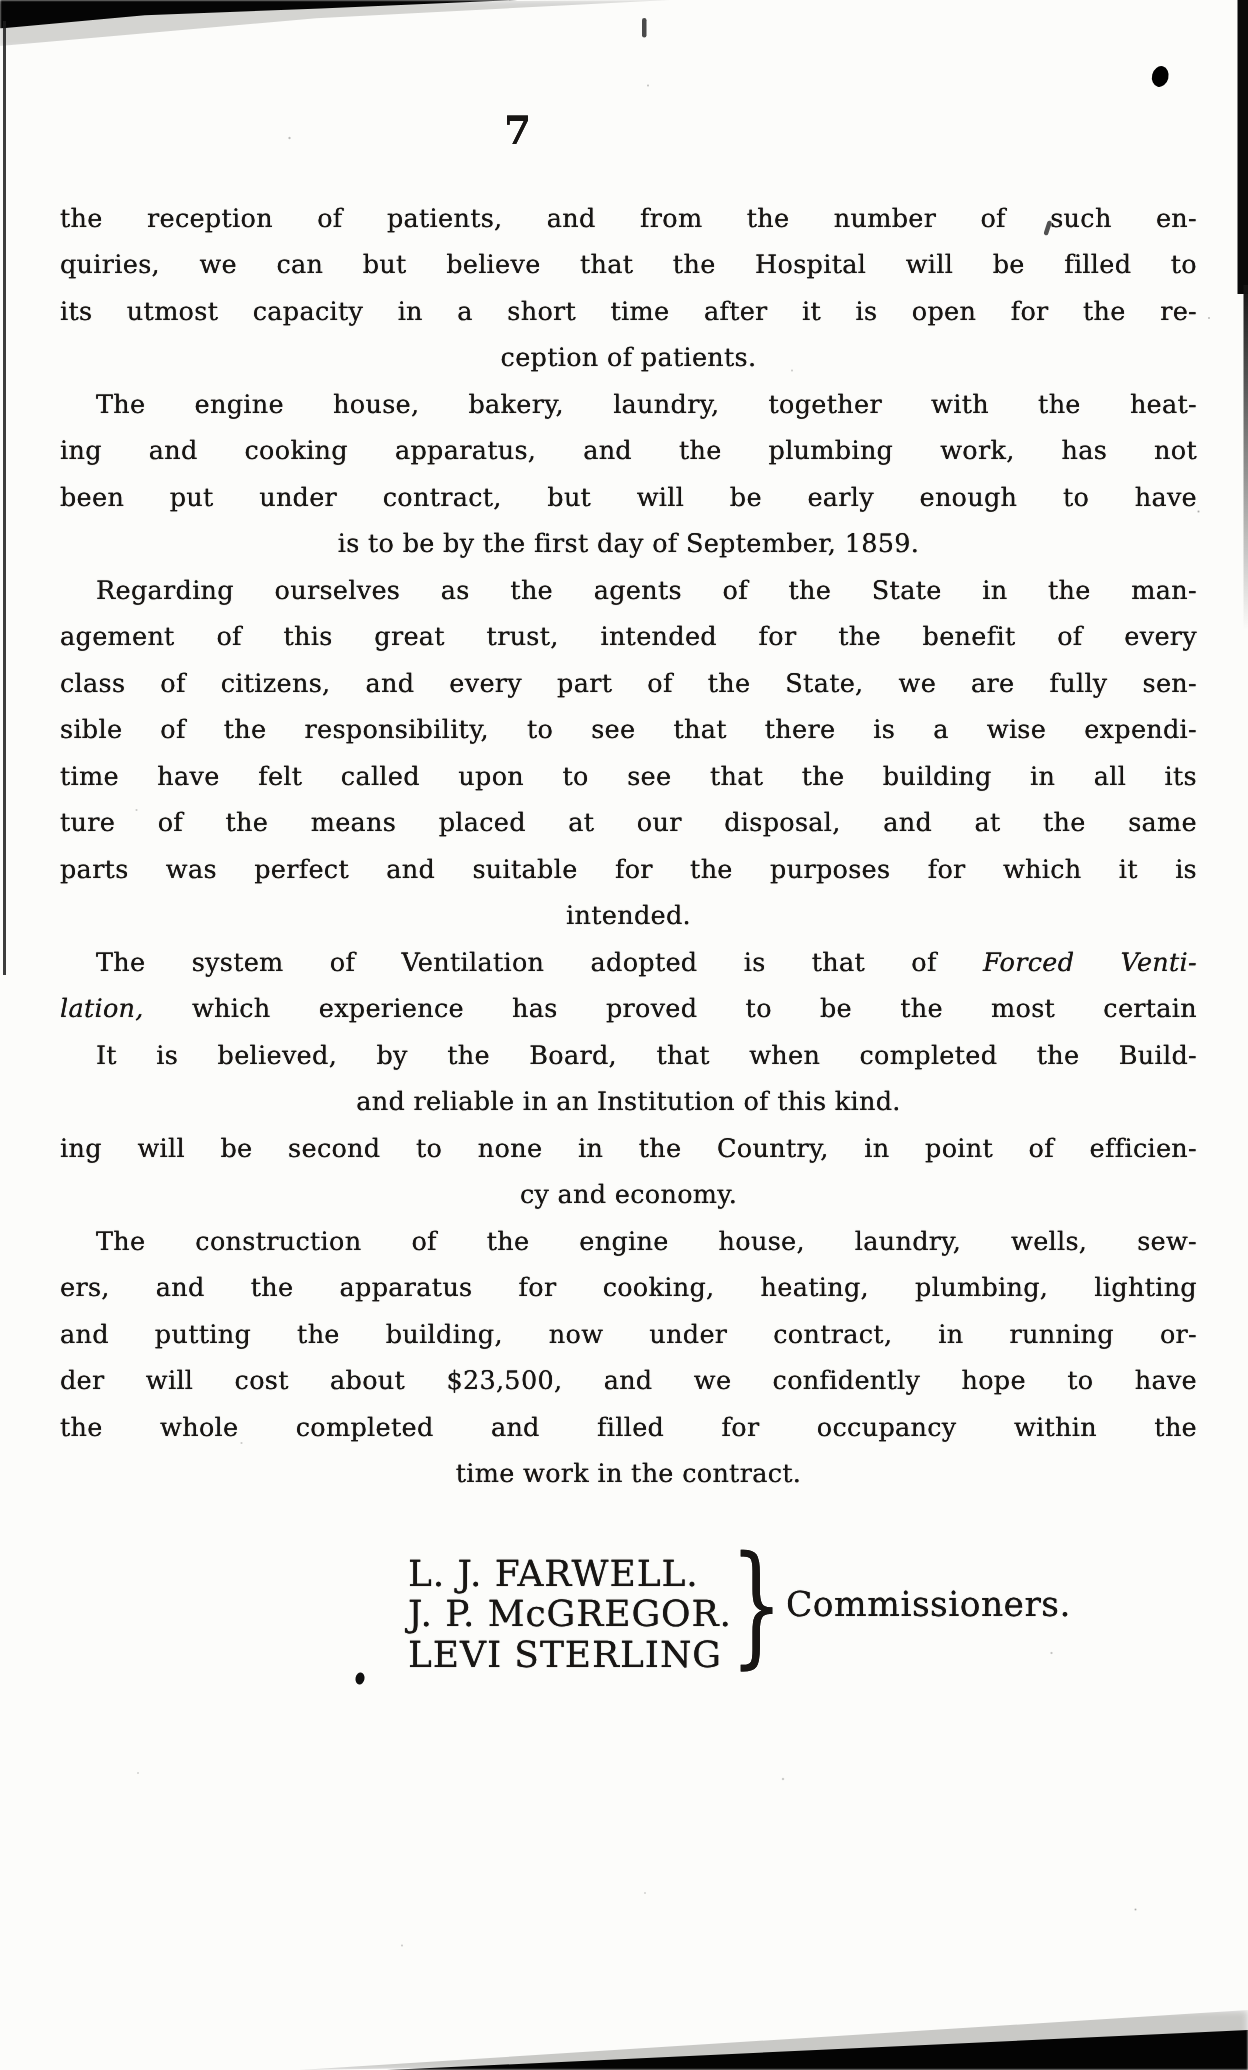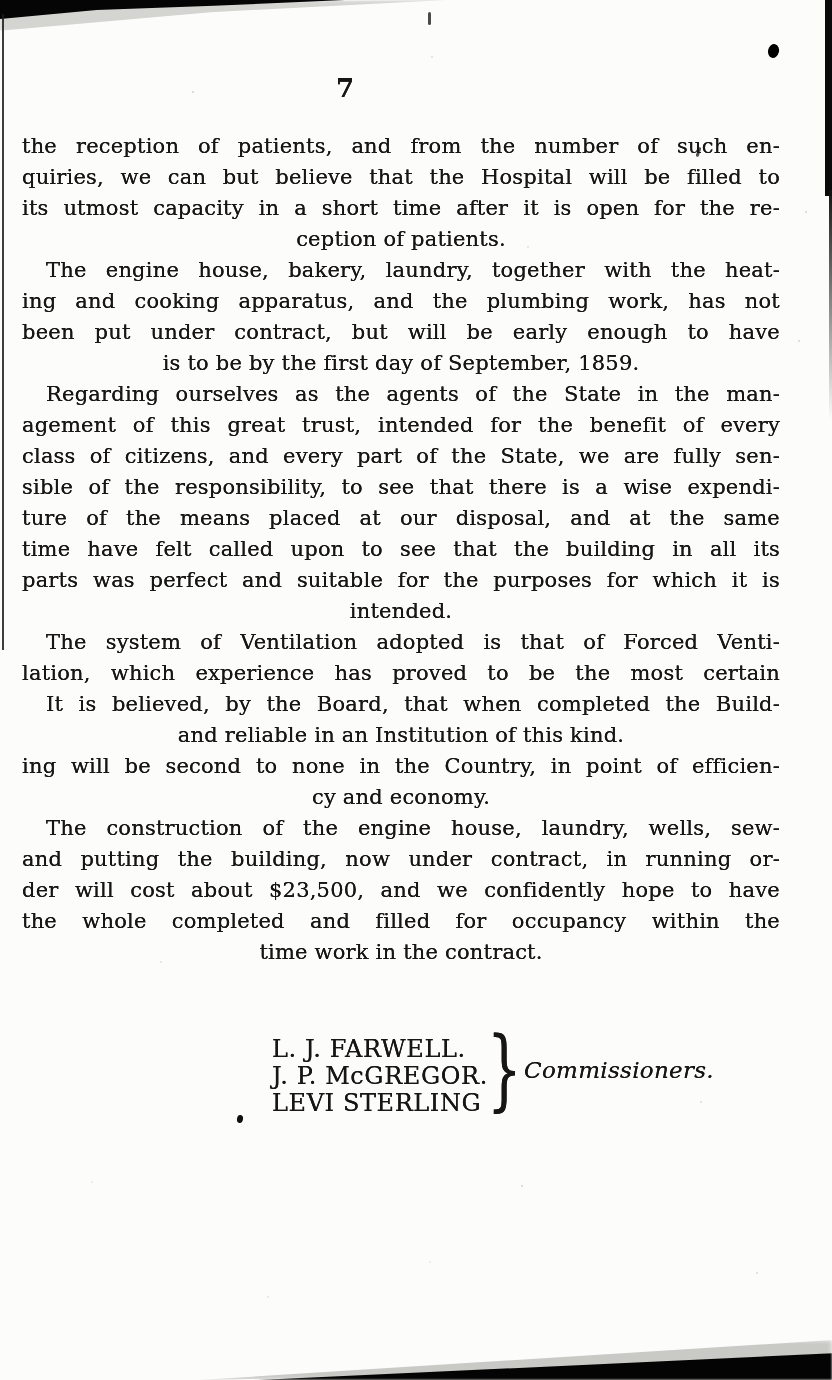--- a/index.html
+++ b/index.html
@@ -67,42 +67,42 @@
       radial-gradient(circle 1.5px at 757px 1273px, rgba(50,50,48,.4), transparent 70%),
       radial-gradient(circle 1.4px at 430px 1262px, rgba(50,50,48,.3), transparent 70%);
   }
   
   .page-number{
     position:absolute;left:336px;top:73px;
     font-size:26px;font-weight:bold;letter-spacing:.5px;
     text-shadow:0 0 .4px var(--ink);
   }
   .body-text{
-    position:absolute;left:22px;top:131px;width:758px;
-    font-size:21px;line-height:31px;letter-spacing:.2px;
+    position:absolute;left:40px;top:131px;width:758px;
+    font-size:17px;line-height:31px;letter-spacing:.2px;
     text-shadow:0 0 .45px var(--ink);
   }
   .line{text-align:center;}
   .line.just{text-align:justify;text-align-last:justify;}
   .line.ind{text-indent:24px;}
-  .it{}
+  .it{font-style:italic;}
   .sig-names{
     position:absolute;left:272px;top:1036px;
     font-size:24px;line-height:27px;letter-spacing:.6px;
     text-shadow:0 0 .5px var(--ink);
   }
   .sig-brace{
     position:absolute;left:487px;top:1024px;
     font-size:88px;line-height:92px;
     transform:scaleX(.62);transform-origin:left center;
     text-shadow:0 0 .4px var(--ink);
   }
   .sig-title{
     position:absolute;left:524px;top:1057px;
-    font-size:23px;font-style:italic;letter-spacing:.3px;
+    font-size:23px;letter-spacing:.3px;
     text-shadow:0 0 .45px var(--ink);
   }
 </style>
 </head>
 <body>
 
 <div class="page">
 
   <div class="art art-speckles"></div>
   <div class="art art-top-fuzz"></div>
@@ -125,31 +125,32 @@
       <div class="line just"><span>its utmost capacity in a short time after it is open for the re-</span></div>
       <div class="line"><span>ception of patients.</span></div>
       <div class="line just ind"><span>The engine house, bakery, laundry, together with the heat-</span></div>
       <div class="line just"><span>ing and cooking apparatus, and the plumbing work, has not</span></div>
       <div class="line just"><span>been put under contract, but will be early enough to have</span></div>
       <div class="line"><span>is to be by the first day of September, 1859.</span></div>
       <div class="line just ind"><span>Regarding ourselves as the agents of the State in the man-</span></div>
       <div class="line just"><span>agement of this great trust, intended for the benefit of every</span></div>
       <div class="line just"><span>class of citizens, and every part of the State, we are fully sen-</span></div>
       <div class="line just"><span>sible of the responsibility, to see that there is a wise expendi-</span></div>
+      <div class="line just"><span>time have felt called upon to see that the building in all its</span></div>
       <div class="line just"><span>ture of the means placed at our disposal, and at the same</span></div>
-      <div class="line just"><span>time have felt called upon to see that the building in all its</span></div>
       <div class="line just"><span>parts was perfect and suitable for the purposes for which it is</span></div>
       <div class="line"><span>intended.</span></div>
       <div class="line just ind"><span>The system of Ventilation adopted is that of </span><span class="it">Forced Venti-</span></div>
       <div class="line just"><span class="it">lation,</span><span> which experience has proved to be the most certain</span></div>
       <div class="line just ind"><span>It is believed, by the Board, that when completed the Build-</span></div>
       <div class="line"><span>and reliable in an Institution of this kind.</span></div>
       <div class="line just"><span>ing will be second to none in the Country, in point of efficien-</span></div>
       <div class="line"><span>cy and economy.</span></div>
       <div class="line just ind"><span>The construction of the engine house, laundry, wells, sew-</span></div>
+      <div class="line just"><span>ers, and the apparatus for cooking, heating, plumbing, lighting</span></div>
       <div class="line just"><span>and putting the building, now under contract, in running or-</span></div>
       <div class="line just"><span>der will cost about $23,500, and we confidently hope to have</span></div>
       <div class="line just"><span>the whole completed and filled for occupancy within the</span></div>
       <div class="line"><span>time work in the contract.</span></div>
     </main>
 
   <div>
     <div class="sig-names" id="sig-names">
         <div class="sig-name">L. J. FARWELL.</div>
         <div class="sig-name">J. P. McGREGOR.</div>

